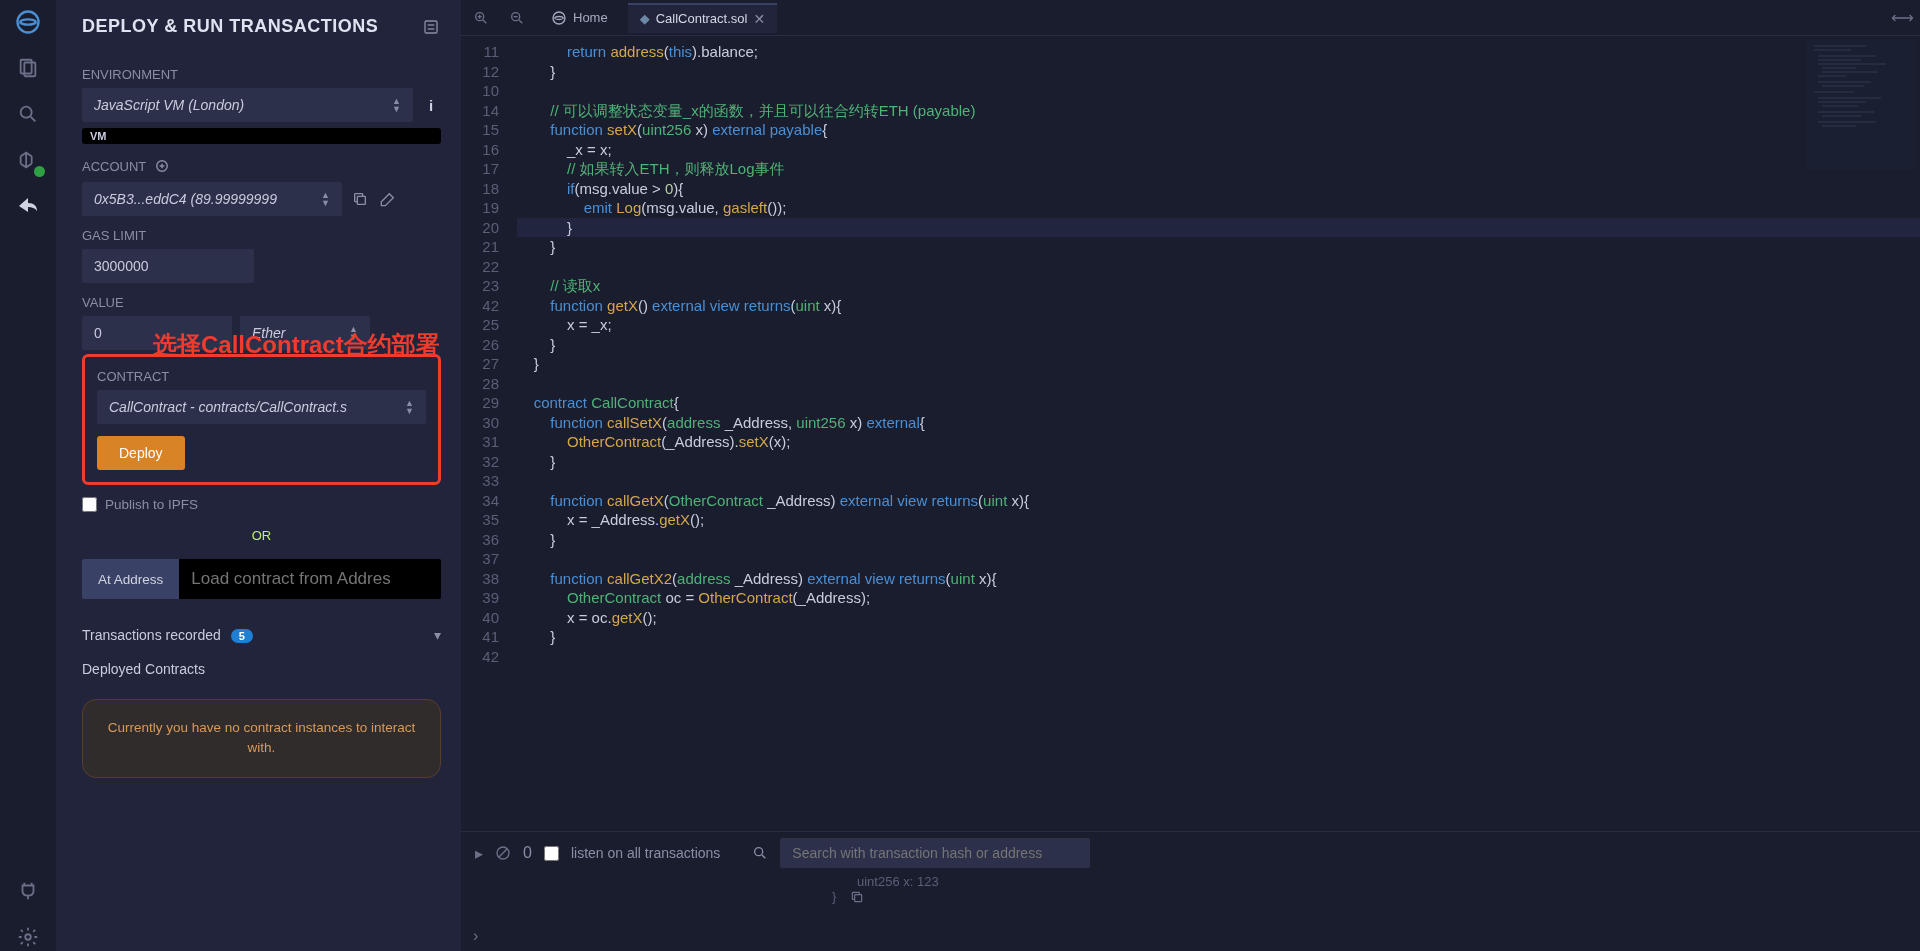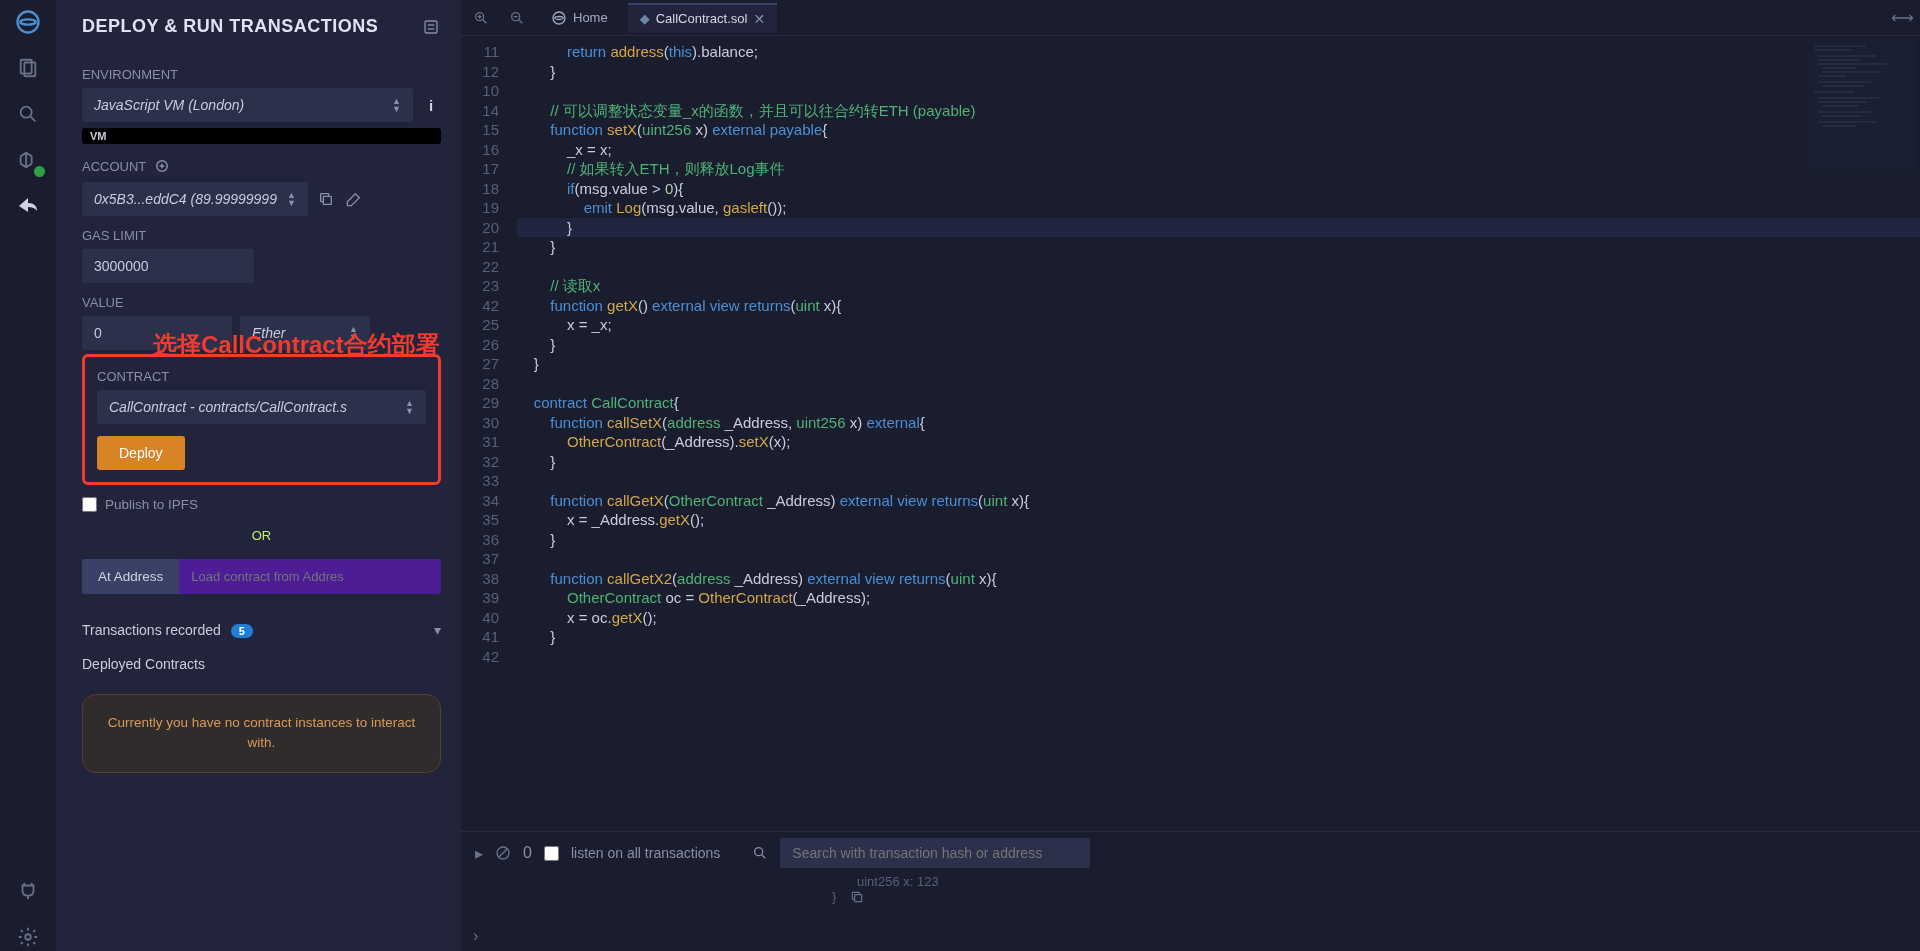--- a/index.html
+++ b/index.html
@@ -22,21 +22,21 @@
 .value-row .input { width: 150px; flex: none; }
 .value-row .select { width: 130px; flex: none; }
 .highlight-box { border: 3px solid #f03b2d; border-radius: 6px; padding: 12px; margin-top: 4px; position: relative; }
 .highlight-label { position: absolute; top: -28px; left: 68px; color: #f03b2d; font-size: 24px; font-weight: 700; white-space: nowrap; }
 .deploy-btn { background: #d88326; color: #fff; border: none; padding: 9px 22px; font-size: 14px; border-radius: 3px; cursor: pointer; margin-top: 12px; }
 .check-row { display: flex; align-items: center; gap: 8px; margin-top: 12px; font-size: 13.5px; color: #8a8ea6; }
 .check-row input { width: 15px; height: 15px; }
 .or-text { text-align: center; color: #bef264; font-size: 13px; margin: 16px 0; }
 .addr-row { display: flex; }
 .addr-btn { background: #3a4166; color: #d0d3e0; border: none; padding: 10px 16px; font-size: 13.5px; border-radius: 2px 0 0 2px; cursor: pointer; }
-.addr-input { flex: 1; background: #4c1d95; border: none; color: #8a8ea6; padding: 10px 12px; font-size: 13px; border-radius: 0 2px 2px 0; }
+.addr-input { flex: 1; background: #000000; border: none; color: #8a8ea6; padding: 10px 12px; font-size: 17px; border-radius: 0 2px 2px 0; }
 .trans-row { display: flex; align-items: center; justify-content: space-between; margin-top: 28px; font-size: 14px; color: #c9ccde; }
 .count-badge { background: #1f7fd4; color: #fff; font-size: 11px; font-weight: 700; border-radius: 10px; padding: 1px 8px; margin-left: 6px; }
 .deployed-lbl { margin-top: 18px; font-size: 14px; color: #c9ccde; }
 .notice { background: #312c2c; border: 1px solid #5a3c2c; color: #d89a5a; font-size: 13.5px; text-align: center; padding: 18px 20px; margin-top: 22px; border-radius: 14px; line-height: 1.5; }
 .main { flex: 1; display: flex; flex-direction: column; background: #1a1d2e; }
 .tabs { display: flex; align-items: center; height: 36px; background: #1a1d2e; border-bottom: 1px solid #282c42; padding-left: 6px; gap: 8px; }
 .tab { display: flex; align-items: center; gap: 6px; padding: 6px 12px; font-size: 13px; color: #8a8ea6; cursor: pointer; }
 .tab.first { color: #a6aac0; }
 .tab.active { background: #21243a; color: #d4d7e6; border-top: 2px solid #3a4166; }
 .tab .close { color: #8a8ea6; cursor: pointer; font-size: 14px; }
@@ -137,21 +137,21 @@
     <span>ACCOUNT</span>
     <span class="small-icn">
       <svg width="14" height="14" viewBox="0 0 24 24" fill="none" stroke="currentColor" stroke-width="2.5">
           <circle cx="12" cy="12" r="9"></circle>
           <line x1="12" y1="8" x2="12" y2="16"></line>
           <line x1="8" y1="12" x2="16" y2="12"></line>
         </svg>
     </span>
   </div>
   <div class="row">
-    <div class="select" style="width:226px;flex:none">
+    <div class="select" style="width:260px;flex:none">
       <span style="white-space:nowrap;overflow:hidden">0x5B3...eddC4 (89.99999999</span>
       <span class="updown">▲<br>▼</span>
     </div>
     <span class="small-icn">
       <svg width="16" height="16" viewBox="0 0 24 24" fill="none" stroke="currentColor" stroke-width="2">
           <rect x="8" y="8" width="12" height="12" rx="1"></rect>
           <path d="M16 8V5a1 1 0 00-1-1H5a1 1 0 00-1 1v10a1 1 0 001 1h3"></path>
         </svg>
     </span>
     <span class="small-icn">

